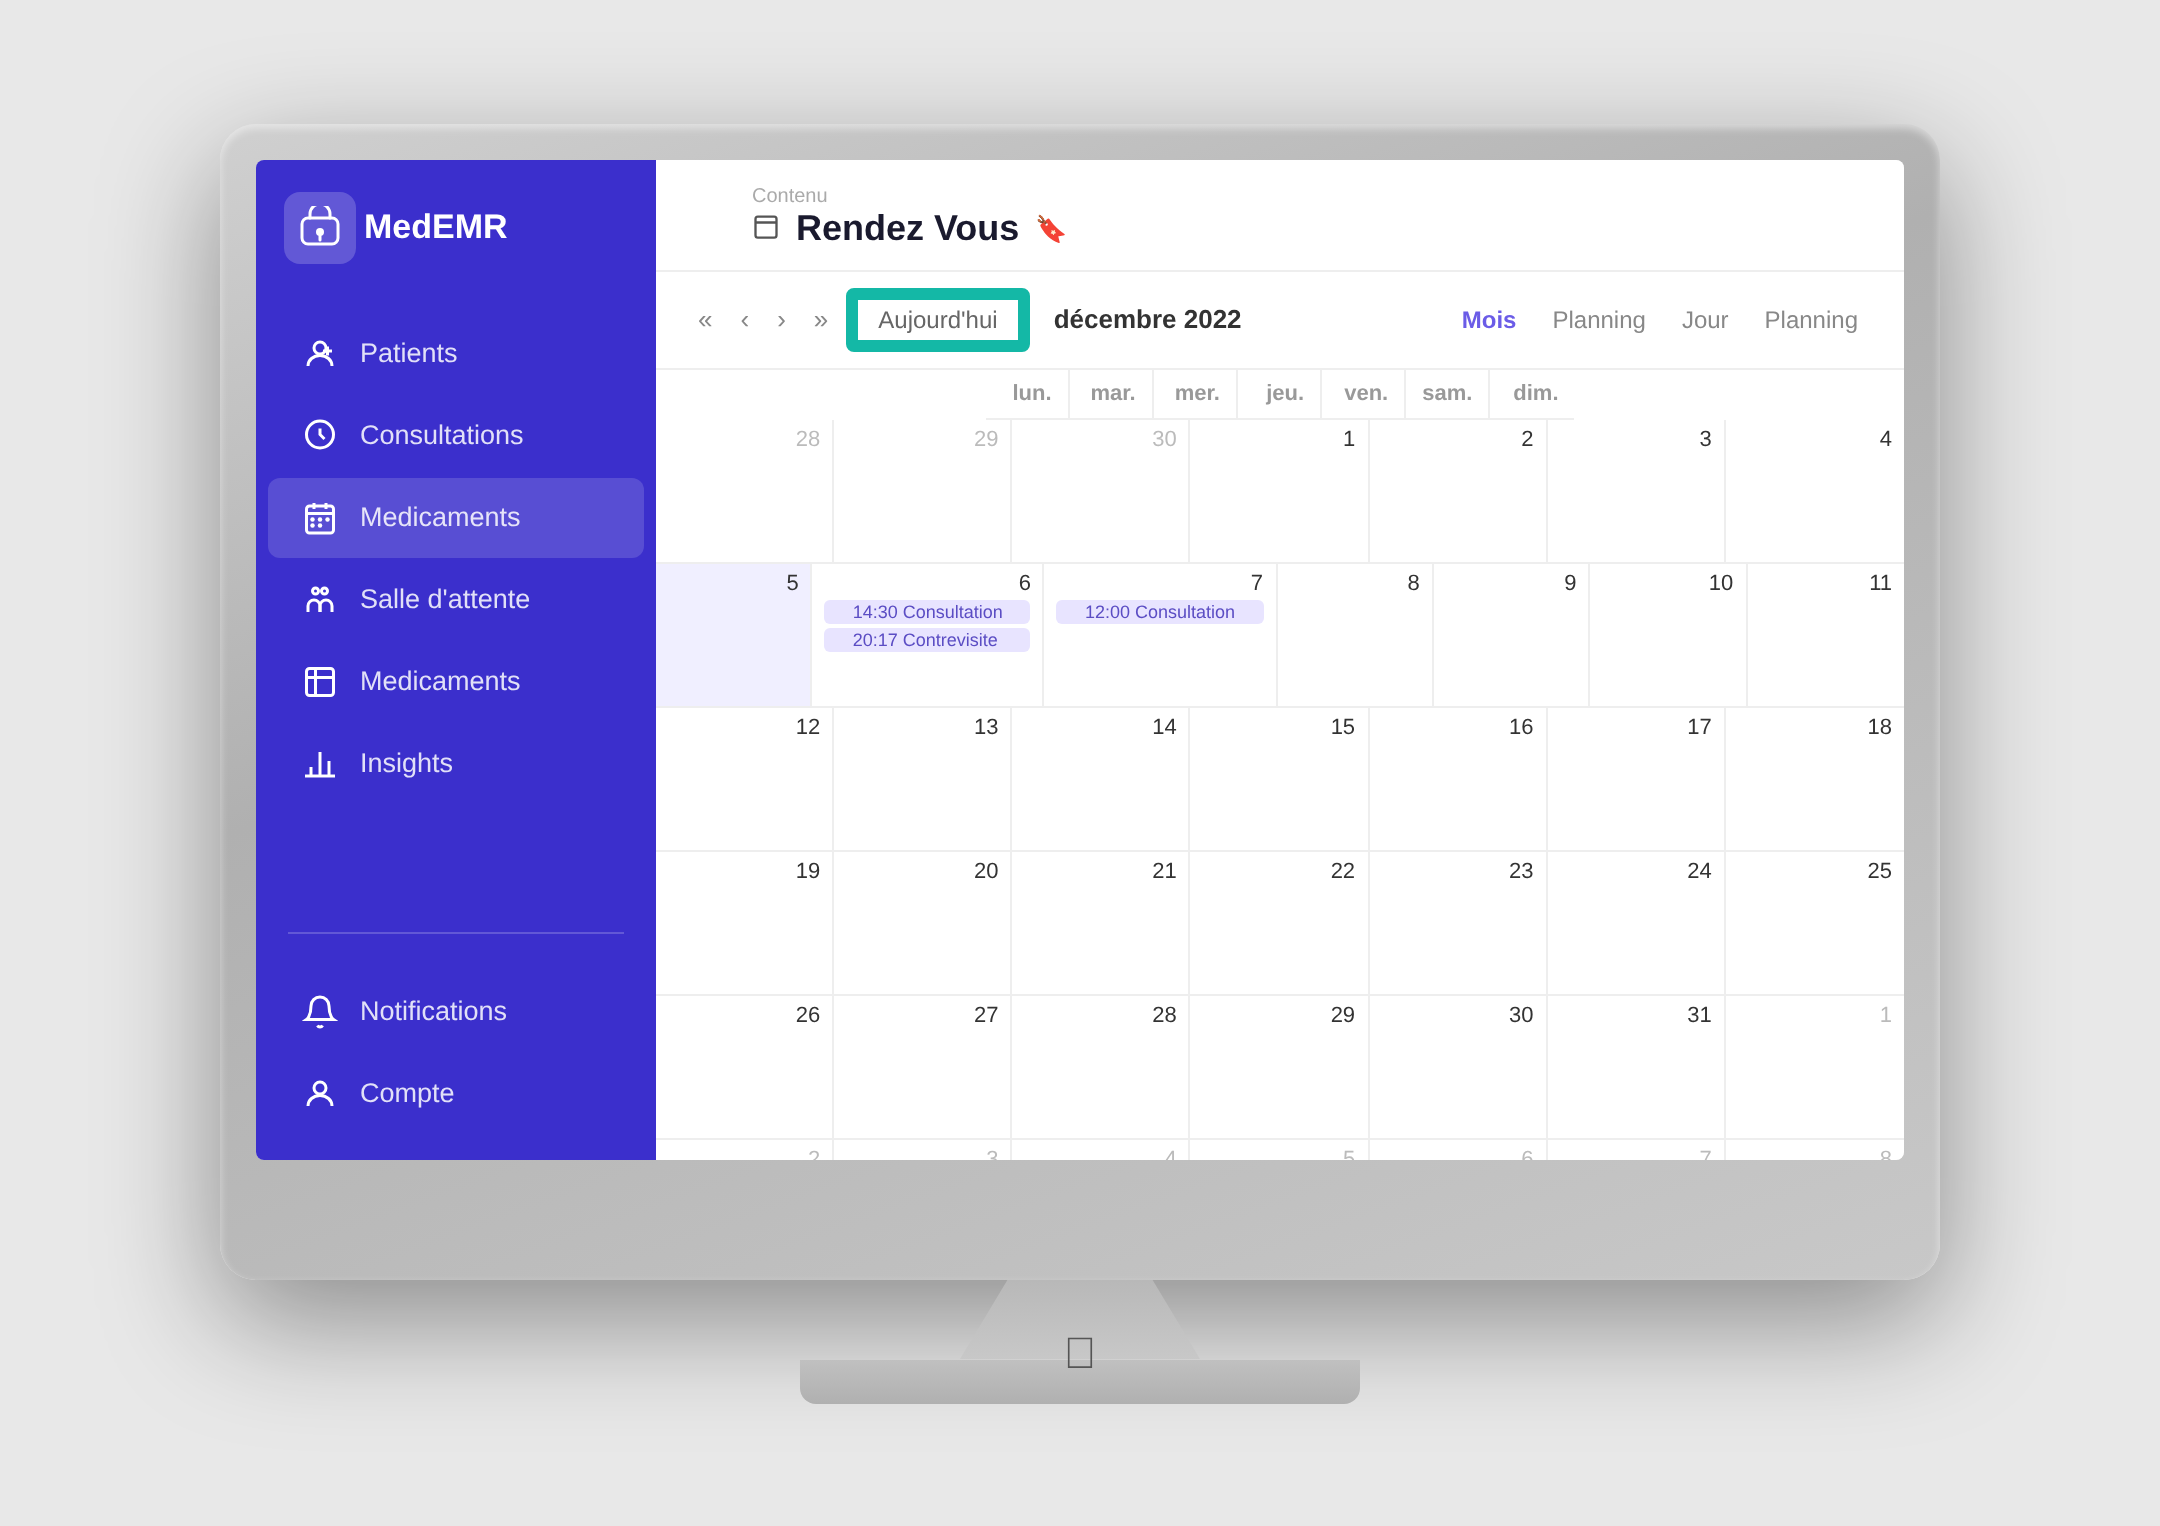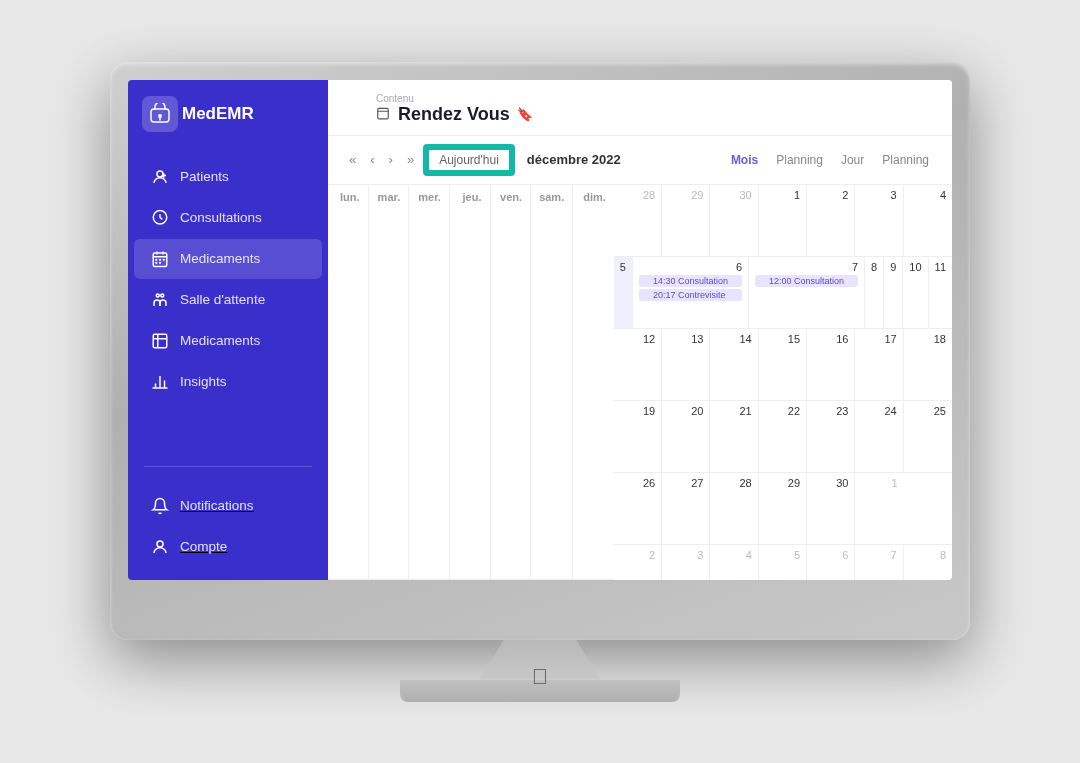--- a/index.html
+++ b/index.html
@@ -118,21 +118,20 @@
       justify-content: center;
       font-size: 15px;
     }
     .nav-divider {
       border: none;
       border-top: 1px solid rgba(255,255,255,0.2);
       margin: 10px 16px;
     }
     .sidebar-bottom {
       padding: 8px 0 12px;
-      text-decoration: underline;
     }
 
     
     .main-content {
       flex: 1;
       display: flex;
       flex-direction: column;
       background: #fff;
       overflow: hidden;
     }
@@ -262,21 +261,22 @@
     .view-btn.active {
       color: #6b5ce7;
       font-weight: 600;
     }
 
     
     .calendar-grid {
       flex: 1;
       overflow: auto;
       display: flex;
-      flex-direction: row;
+      flex-direction: column;
+      align-items: center;
     }
     .cal-header-row {
       display: grid;
       grid-template-columns: repeat(7, 1fr);
       border-bottom: 1px solid #eee;
     }
     .cal-header-cell {
       padding: 6px 8px;
       font-size: 11px;
       font-weight: 600;
@@ -525,20 +525,21 @@
                 <div class="cal-day"><span class="day-num">23</span></div>
                 <div class="cal-day"><span class="day-num">24</span></div>
                 <div class="cal-day"><span class="day-num">25</span></div>
               </div>
               <div class="cal-week-row">
                 <div class="cal-day"><span class="day-num">26</span></div>
                 <div class="cal-day"><span class="day-num">27</span></div>
                 <div class="cal-day"><span class="day-num">28</span></div>
                 <div class="cal-day"><span class="day-num">29</span></div>
                 <div class="cal-day"><span class="day-num">30</span></div>
+                <div class="cal-day"><span class="day-num">31</span></div>
                 <div class="cal-day"><span class="day-num other-month">1</span></div>
               </div>
               <div class="cal-week-row">
                 <div class="cal-day"><span class="day-num other-month">2</span></div>
                 <div class="cal-day"><span class="day-num other-month">3</span></div>
                 <div class="cal-day"><span class="day-num other-month">4</span></div>
                 <div class="cal-day"><span class="day-num other-month">5</span></div>
                 <div class="cal-day"><span class="day-num other-month">6</span></div>
                 <div class="cal-day"><span class="day-num other-month">7</span></div>
                 <div class="cal-day"><span class="day-num other-month">8</span></div>

